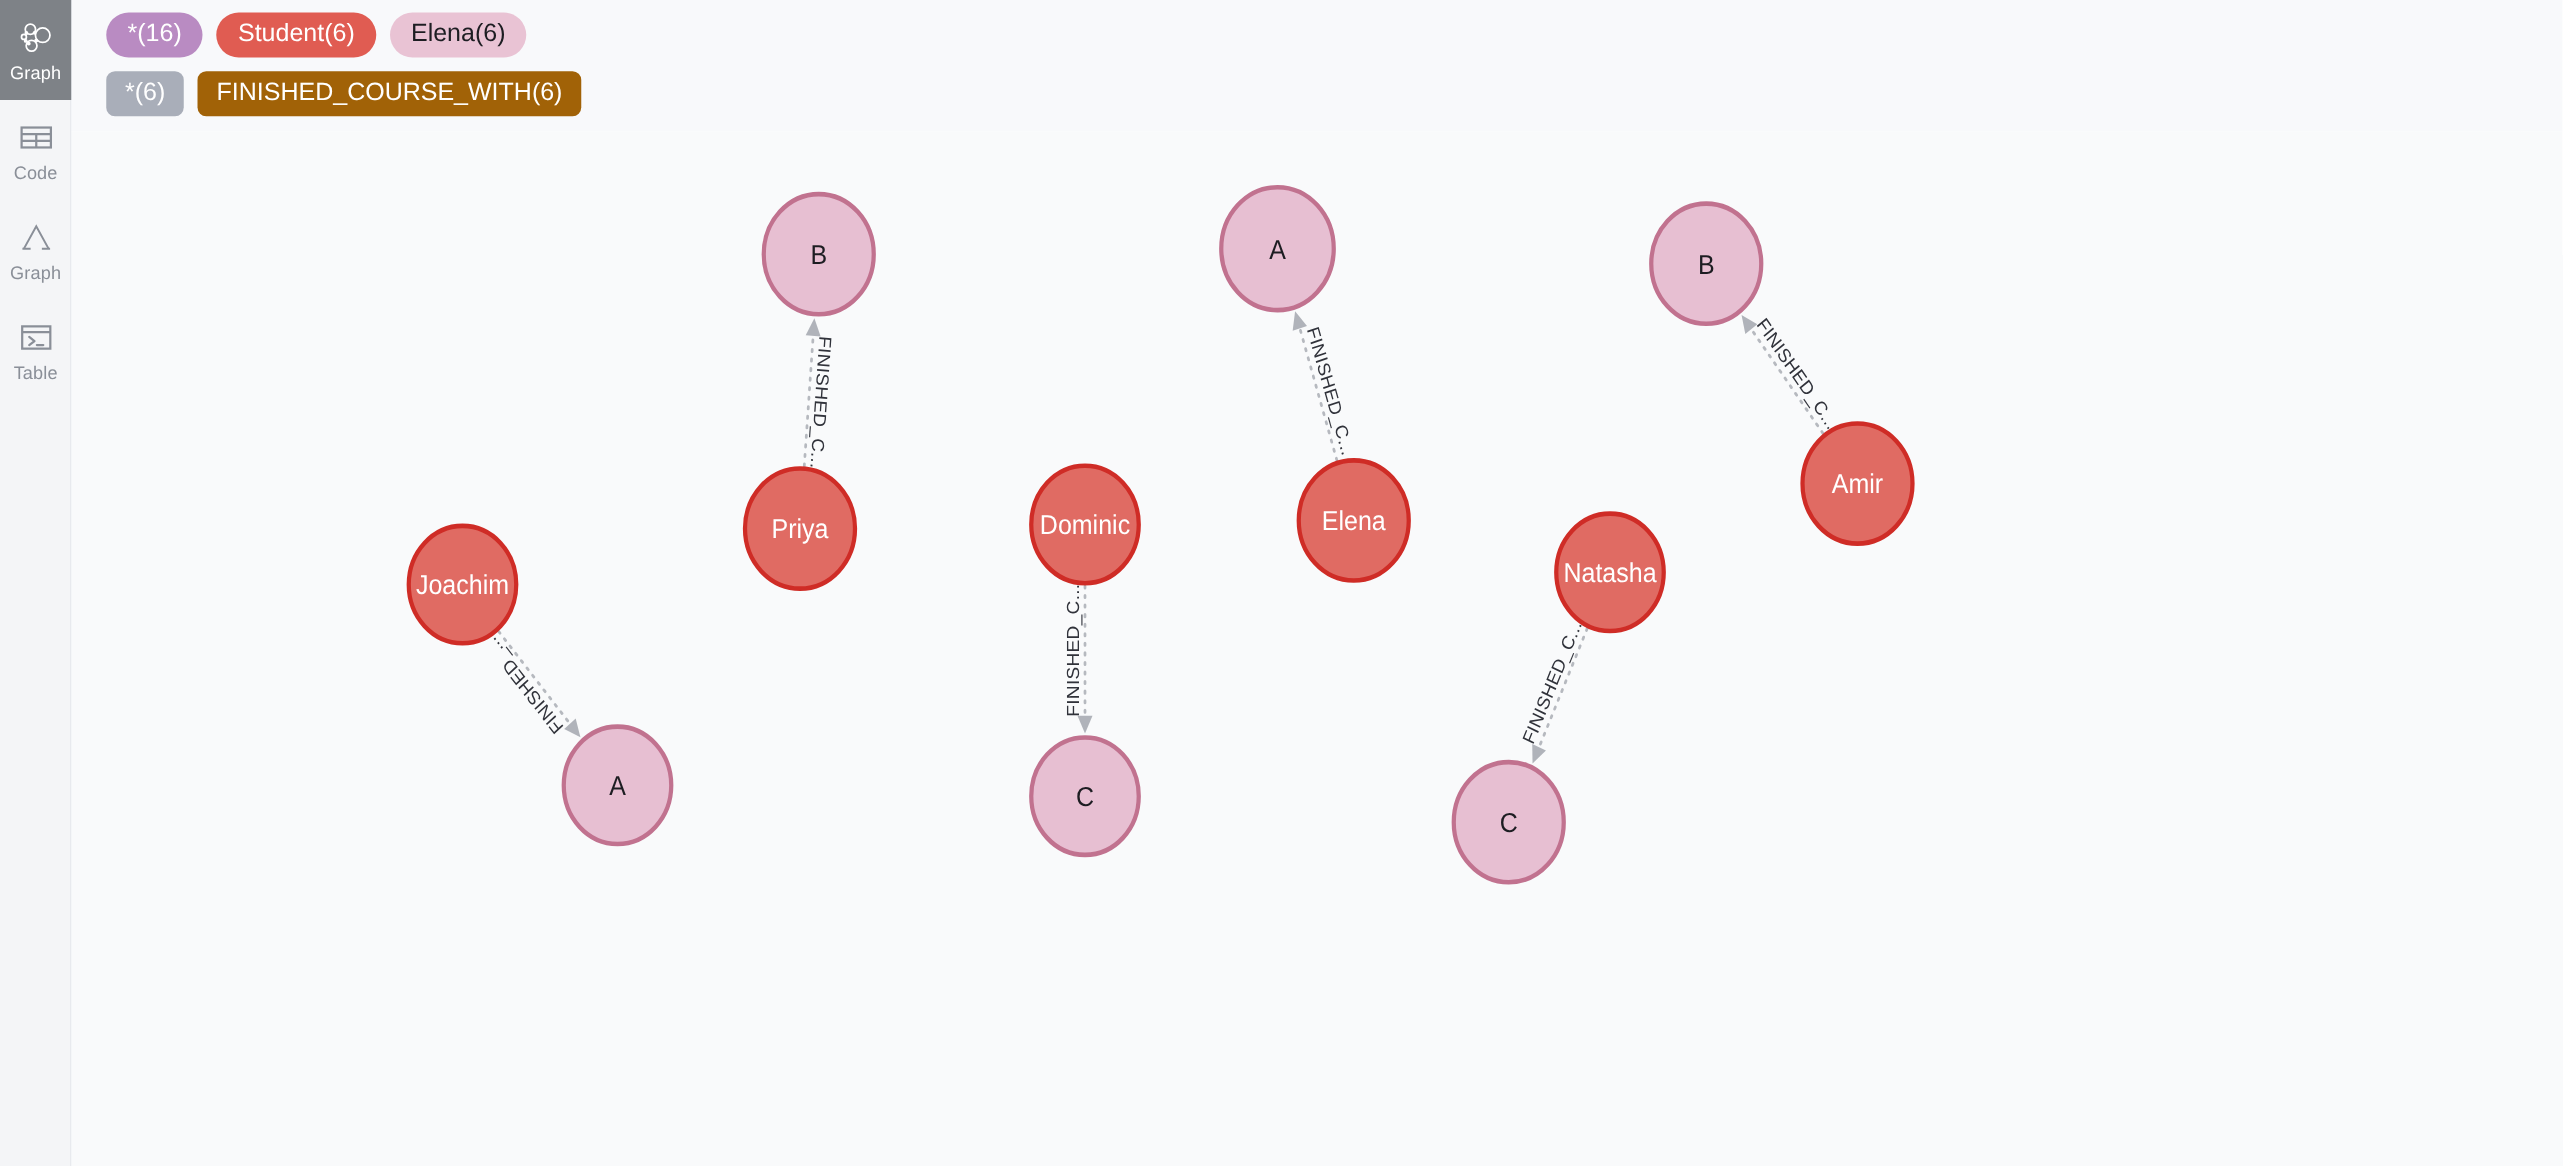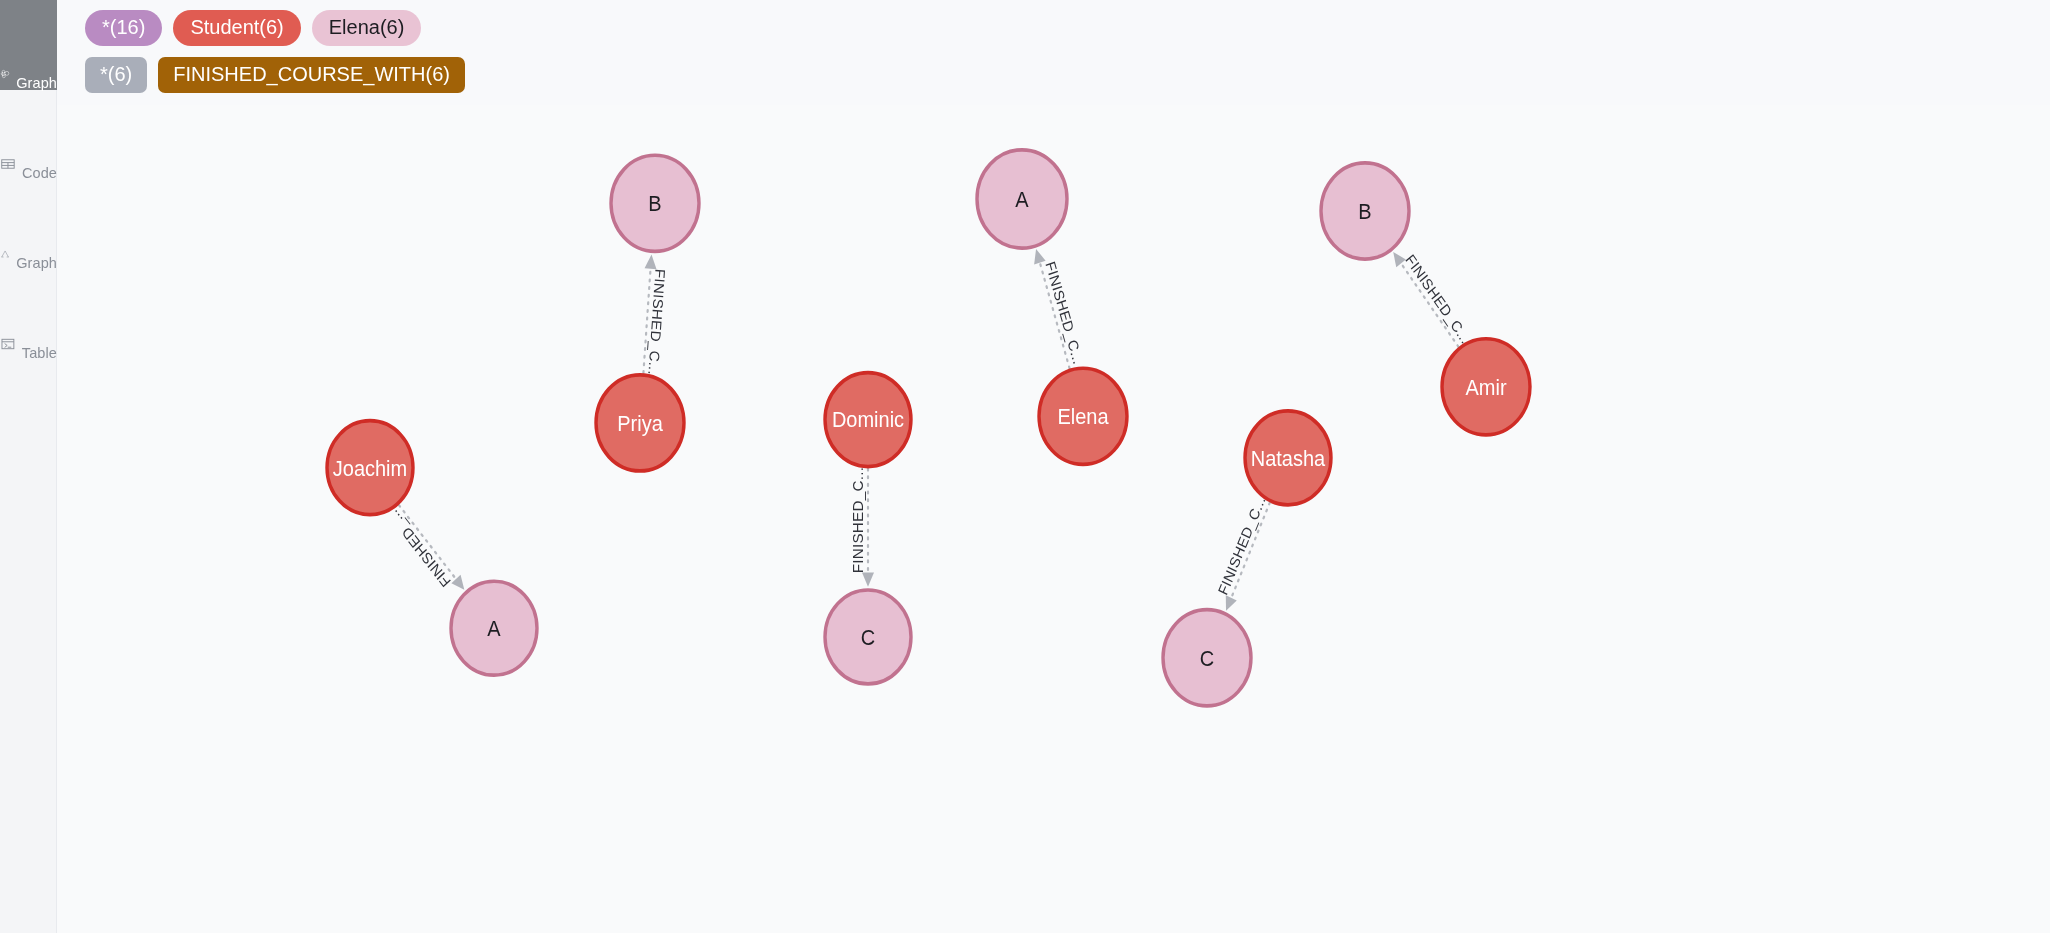--- a/index.html
+++ b/index.html
@@ -14,23 +14,23 @@
   
   .sidebar {
     width: 57px; height: 933px;
     background: #f4f5f7;
     border-right: 1px solid #e8eaee;
     flex: 0 0 57px;
     position: relative;
     z-index: 5;
   }
   .side-item {
-    width: 57px; height: 90px;
-    display: flex; flex-direction: row;
-    align-items: flex-end; justify-content: center;
+    width: 57px; height: 80px;
+    display: flex; flex-direction: column;
+    align-items: center; justify-content: center;
     gap: 6px;
     cursor: pointer;
     color: #8a8f98;
     user-select: none;
   }
   .side-item.active { background: #7e8287; color: #ffffff; }
   .side-label { font-size: 14.5px; line-height: 1; letter-spacing: .1px; }
   .side-icon { width: 30px; height: 32px; display:block; }
   .side-icon svg { display: block; width: 100%; height: 100%; }
 

